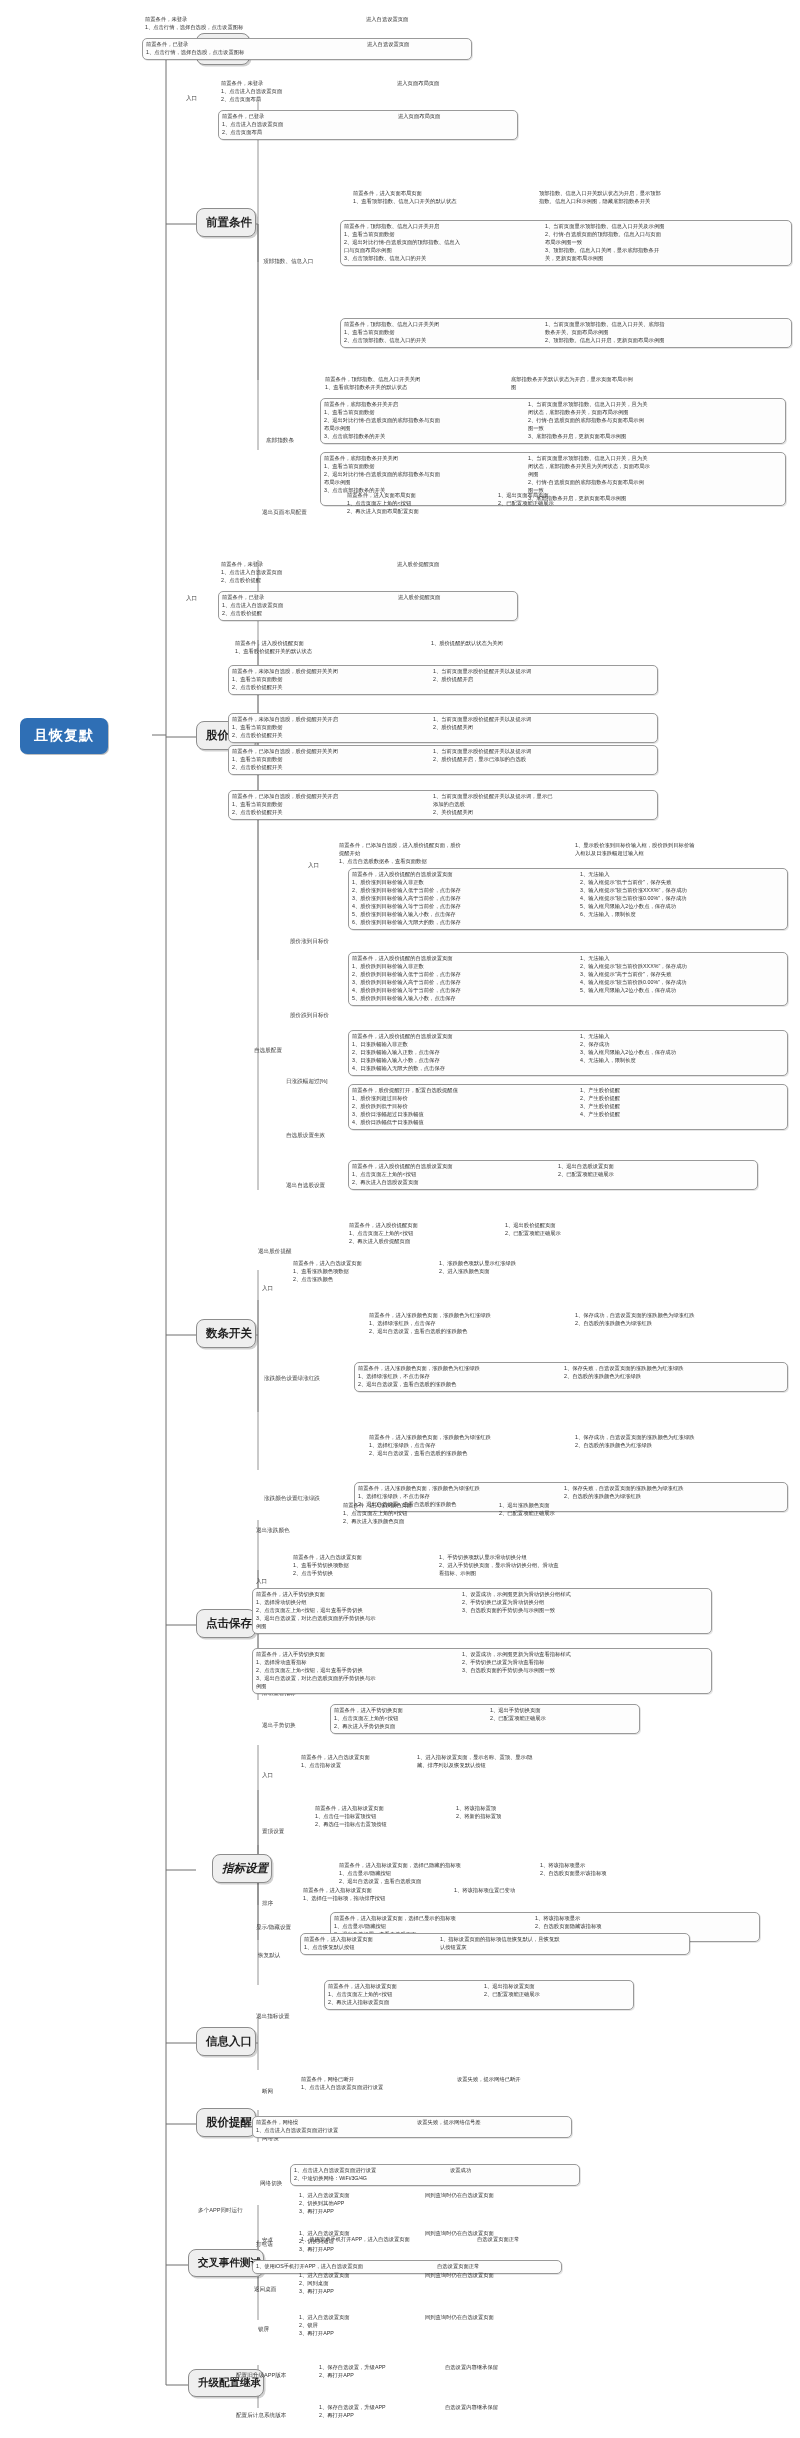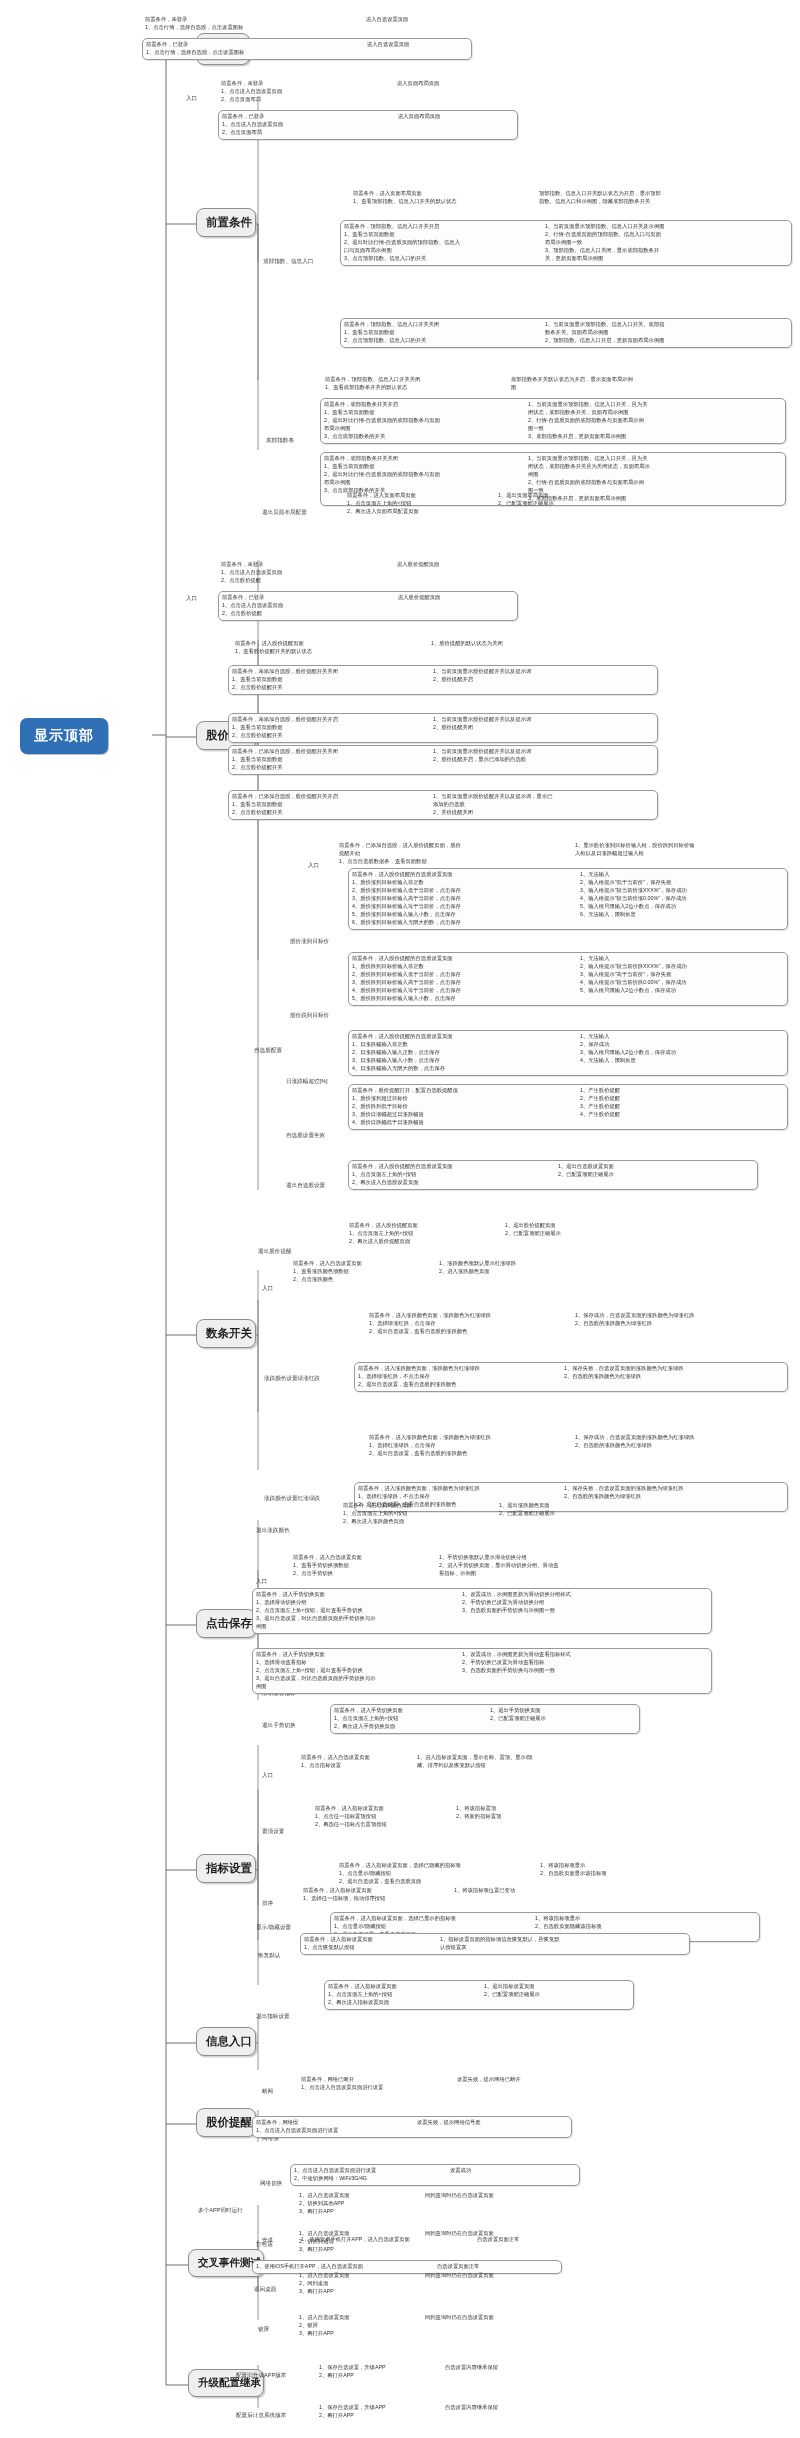--- a/index.html
+++ b/index.html
@@ -99,28 +99,28 @@
     <path d="M250,737 L258,737 L258,560 M258,737 L258,640 M258,737 L258,960 M258,737 L258,1190" stroke="#7a7a7a" stroke-width="0.8" fill="none"></path>
     <path d="M250,1335 L258,1335 L258,1270 M258,1335 L258,1300 M258,1335 L258,1412 M258,1335 L258,1470" stroke="#7a7a7a" stroke-width="0.8" fill="none"></path>
     <path d="M250,1625 L258,1625 L258,1520 M258,1625 L258,1570 M258,1625 L258,1670 M258,1625 L258,1700" stroke="#7a7a7a" stroke-width="0.8" fill="none"></path>
     <path d="M250,1870 L258,1870 L258,1745 M258,1870 L258,1790 M258,1870 L258,1845 M258,1870 L258,1905 M258,1870 L258,1940 M258,1870 L258,1985" stroke="#7a7a7a" stroke-width="0.8" fill="none"></path>
     <path d="M250,2043 L258,2043 L258,2017 M258,2043 L258,2070" stroke="#7a7a7a" stroke-width="0.8" fill="none"></path>
     <path d="M250,2124 L258,2124 L258,2110 M258,2124 L258,2142" stroke="#7a7a7a" stroke-width="0.8" fill="none"></path>
     <path d="M250,2265 L258,2265 L258,2205 M258,2265 L258,2240 M258,2265 L258,2290 M258,2265 L258,2320" stroke="#7a7a7a" stroke-width="0.8" fill="none"></path>
     <path d="M250,2385 L258,2385 L258,2365 M258,2385 L258,2408" stroke="#7a7a7a" stroke-width="0.8" fill="none"></path>
   </svg>
 
-  <div class="root" style="left:20px;top:718px;">显示顶部</div>
+  <div class="root" style="left:20px;top:718px;">且恢复默</div>
 
   <div class="l1" style="left:196px;top:33px;width:54px;font-size:13px;">入口</div>
   <div class="l1" style="left:196px;top:208px;width:60px;">前置条件</div>
   <div class="l1" style="left:196px;top:721px;width:60px;">股价提醒</div>
   <div class="l1" style="left:196px;top:1319px;width:60px;">数条开关</div>
   <div class="l1" style="left:196px;top:1609px;width:60px;">点击保存</div>
-  <div class="l1" style="left:196px;top:1854px;width:60px;">指标设置</div>
+  <div class="l1" style="left:212px;top:1854px;width:60px;font-style:italic;">指标设置</div>
   <div class="l1" style="left:196px;top:2027px;width:60px;">信息入口</div>
   <div class="l1" style="left:196px;top:2108px;width:60px;">股价提醒</div>
   <div class="l1" style="left:188px;top:2249px;width:76px;font-size:10.5px;">交叉事件测试</div>
   <div class="l1" style="left:188px;top:2369px;width:76px;font-size:10.5px;">升级配置继承</div>
 
   <div class="card" style="left:142px;top:14px;width:330px;">
     <div class="steps" style="width:215px;">前置条件，未登录
 1、点击行情，选择自选股，点击设置图标</div>
     <div class="expect" style="width:100px;">进入自选设置页面</div>
   </div>

